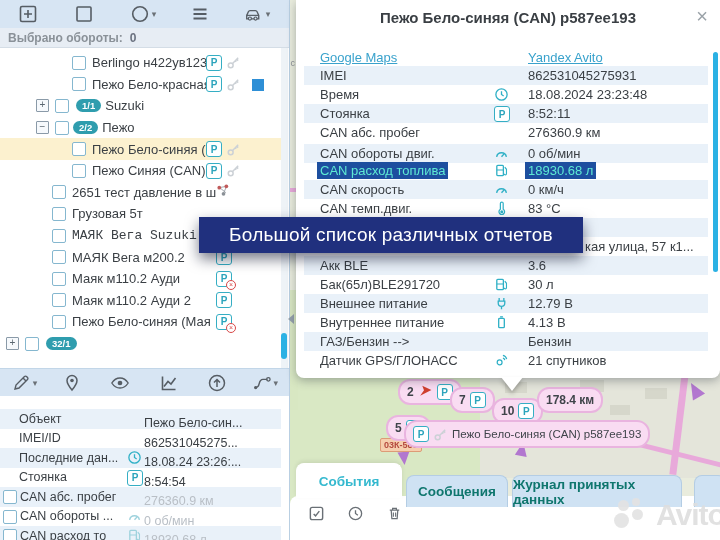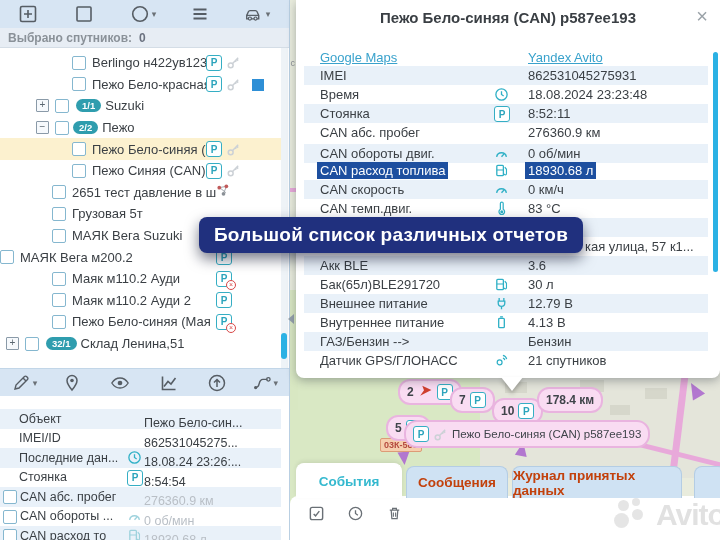--- a/index.html
+++ b/index.html
@@ -70,37 +70,37 @@
   .popup-title{position:absolute;left:0;top:9px;width:424px;text-align:center;font-size:15px;
     font-weight:600;color:#3a3f44}
   .close-x{position:absolute;right:12px;top:6px;font-size:20px;color:#9aa2a8;cursor:pointer;line-height:20px}
   .plink{position:absolute;top:50px;font-size:13px;color:#39a2cc;text-decoration:underline;cursor:pointer}
   .p-row{position:absolute;left:8px;width:404px;height:19px;font-size:13px}
   .p-row.stripe{background:#e9f1f9}
   .p-row .lab{position:absolute;left:16px;top:2px;white-space:nowrap}
   .p-row .ic{position:absolute;left:190px;top:2px;width:15px;height:15px;color:#2fb0c6}
   .p-row .val{position:absolute;left:224px;top:2px;white-space:nowrap}
   .p-row .val.clipped{left:281px}
-  .p-row .sel{background:#1d4f9f;color:#ffffff;padding:1px 3px;margin:-1px -3px}
+  .p-row .sel{background:#1d4f9f;color:#5eead4;padding:1px 3px;margin:-1px -3px}
   .popup-tail{position:absolute;left:501px;top:377px;width:0;height:0;z-index:5;
     border-left:11px solid transparent;border-right:11px solid transparent;border-top:14px solid #fff;
     filter:drop-shadow(0 3px 2px rgba(0,0,0,.25))}
 
   
   .banner{position:absolute;left:199px;top:217px;width:384px;height:36px;background:#20307e;
-    border-radius:8px;z-index:8;display:flex;align-items:center;justify-content:center;
-    color:#fff;font-size:19px;font-weight:700;letter-spacing:.2px;
+    border-radius:0;z-index:8;display:flex;align-items:center;justify-content:center;
+    color:#fff;font-size:19px;font-weight:400;letter-spacing:.2px;
     box-shadow:0 6px 14px rgba(10,15,40,.55)}
 
   
   .events-panel{position:absolute;left:290px;top:463px;width:430px;height:77px;z-index:6}
   .ev-body{position:absolute;left:0;top:33px;width:430px;height:44px;background:#fff;border-radius:8px 0 0 0}
-  .tab{position:absolute;top:3px;height:31px;background:#cfe2f3;border:1px solid #b4cde4;border-bottom:none;
+  .tab{position:absolute;top:12px;height:31px;background:#cfe2f3;border:1px solid #b4cde4;border-bottom:none;
     border-radius:8px 8px 0 0;display:flex;align-items:center;justify-content:center;
-    font-size:13.5px;font-weight:700;color:#c2410c;cursor:pointer}
+    font-size:13.5px;font-weight:700;color:#0f766e;cursor:pointer}
   .tab.active{background:#fff;color:#35b9cf;border-color:#fff;top:0;height:34px;box-shadow:0 -2px 4px rgba(0,0,0,.08)}
   .ev-tools{position:absolute;left:18px;top:42px;display:flex;gap:22px;color:#6a7076}
   .ev-tools svg{width:17px;height:17px}
   .watermark{position:absolute;left:612px;top:498px;z-index:7;display:flex;align-items:center;opacity:.9}
   .wm-dot{border-radius:50%;background:#e3e3e3;position:absolute}
   .wm-text{font-size:30px;font-weight:700;color:#dedede;margin-left:44px;letter-spacing:-1px}
 
   .edge-caret{position:absolute;left:288px;top:314px;width:0;height:0;z-index:4;
     border-top:5px solid transparent;border-bottom:5px solid transparent;border-right:6px solid #94a0ab}
 </style>
@@ -211,21 +211,21 @@
               <path d="M3 9.5l1.8-4a2 2 0 0 1 1.8-1.2h6a2 2 0 0 1 1.8 1.2l1.8 4v3.8H3z" fill="none" stroke="currentColor" stroke-width="1.5"></path>
               <path d="M3 9.5h13.2" stroke="currentColor" stroke-width="1.3"></path>
               <circle cx="6.5" cy="13" r="1.7" fill="#d7e5f3" stroke="currentColor" stroke-width="1.3"></circle>
               <circle cx="12.7" cy="13" r="1.7" fill="#d7e5f3" stroke="currentColor" stroke-width="1.3"></circle>
             </svg>
           </span>
           <span class="caret">▾</span>
         </span>
       </div>
     <div class="sel-bar">
-      <span>Выбрано спутников:</span>
+      <span>Выбрано обороты:</span>
       <span class="cnt">0</span>
     </div>
     <div class="tree" id="tree">
         <div class="tree-row" style="top: 4px; padding-left: 72px; box-sizing: border-box;">
           <span class="cb" style="margin-right: 2px;"></span>
           <span class="tree-label">Berlingo н422ув123</span>
           <span class="right-icons" style="left: 206px;">
             <span class="p-wrap">
               <span class="p-badge">P</span>
             </span>
@@ -304,25 +304,25 @@
                 <circle cx="3.5" cy="5" r="2" fill="#c05a5a"></circle>
                 <circle cx="11" cy="3.5" r="2" fill="#c05a5a"></circle>
                 <circle cx="8" cy="11.5" r="2" fill="#8a9096"></circle>
               </svg></span>
           </span>
         </div>
         <div class="tree-row" style="top: 155.2px; padding-left: 52px; box-sizing: border-box;">
           <span class="cb" style="margin-right: 2px;"></span>
           <span class="tree-label">Грузовая 5т</span>
         </div>
-        <div class="tree-row" style="top: 176.8px; padding-left: 52px; box-sizing: border-box;">
+        <div class="tree-row" style="top: 176.8px; padding-left: 52px; box-sizing: border-box; font-family: Liberation Mono, monospace;">
           <span class="cb" style="margin-right: 2px;"></span>
           <span class="tree-label">МАЯК Вега Suzuki</span>
         </div>
-        <div class="tree-row" style="top: 198.4px; box-sizing: border-box;">
+        <div class="tree-row" style="top: 198.4px; padding-left: 52px; box-sizing: border-box;">
           <span class="cb" style="margin-right: 2px;"></span>
           <span class="tree-label">МАЯК Вега м200.2</span>
           <span class="right-icons" style="left: 216px;">
             <span class="p-wrap">
               <span class="p-badge">P</span>
             </span>
           </span>
         </div>
         <div class="tree-row" style="top: 220px; padding-left: 52px; box-sizing: border-box;">
           <span class="cb" style="margin-right: 2px;"></span>
@@ -350,21 +350,20 @@
             <span class="p-wrap">
               <span class="p-badge">P</span>
               <span class="px">×</span>
             </span>
           </span>
         </div>
         <div class="tree-row" style="top: 284.8px; padding-left: 6px; box-sizing: border-box;">
           <span class="expander" style="margin-right: 6px;">+</span>
           <span class="cb" style="margin-right: 2px;"></span>
           <span class="badge" style="margin-left: 5px;">32/1</span>
-          <span class="tree-label">Склад Ленина,51</span>
         </div>
       </div>
     <div class="vscroll" style="left:281px;top:48px;height:320px">
       <div class="vthumb" style="left:0;top:285px;height:26px"></div>
     </div>
     <div class="toolbar" style="top:368px;height:28px;border-top:1px solid #c2d6e8;justify-content:space-around" id="actions-toolbar">
         <span class="tool" style="width: 46px;">
           <span style="display: inline-flex;">
             <svg viewBox="0 0 20 20" style="width: 20px; height: 20px;">
               <path d="M4 16l1-4 8.5-8.5a1.4 1.4 0 0 1 2 0l1 1a1.4 1.4 0 0 1 0 2L8 15l-4 1z" fill="none" stroke="currentColor" stroke-width="1.4"></path>

